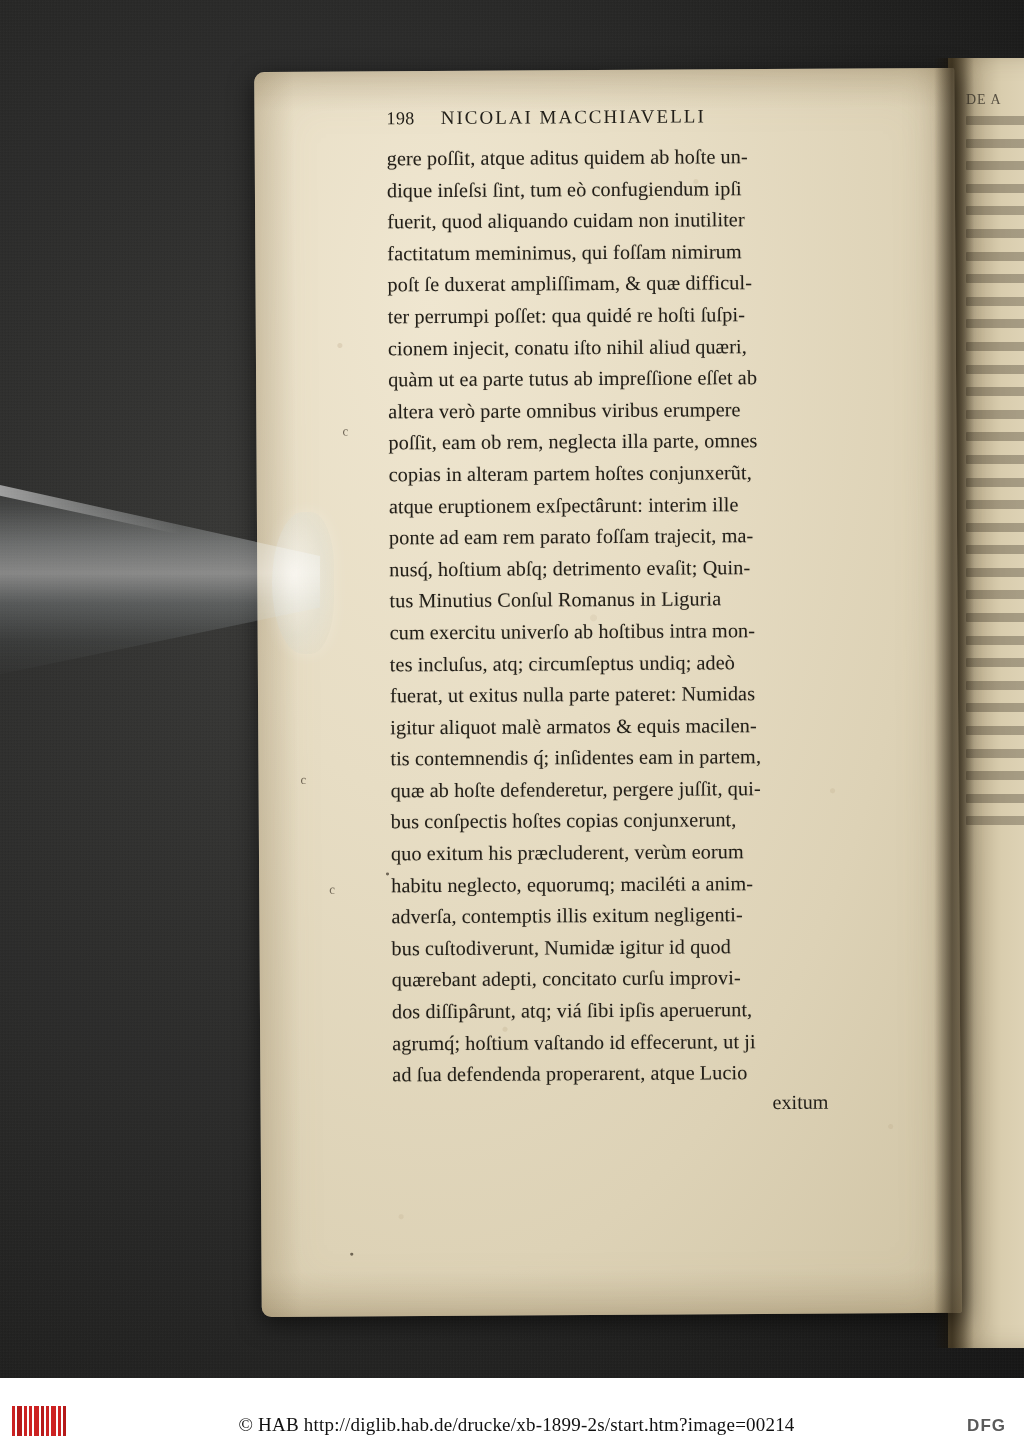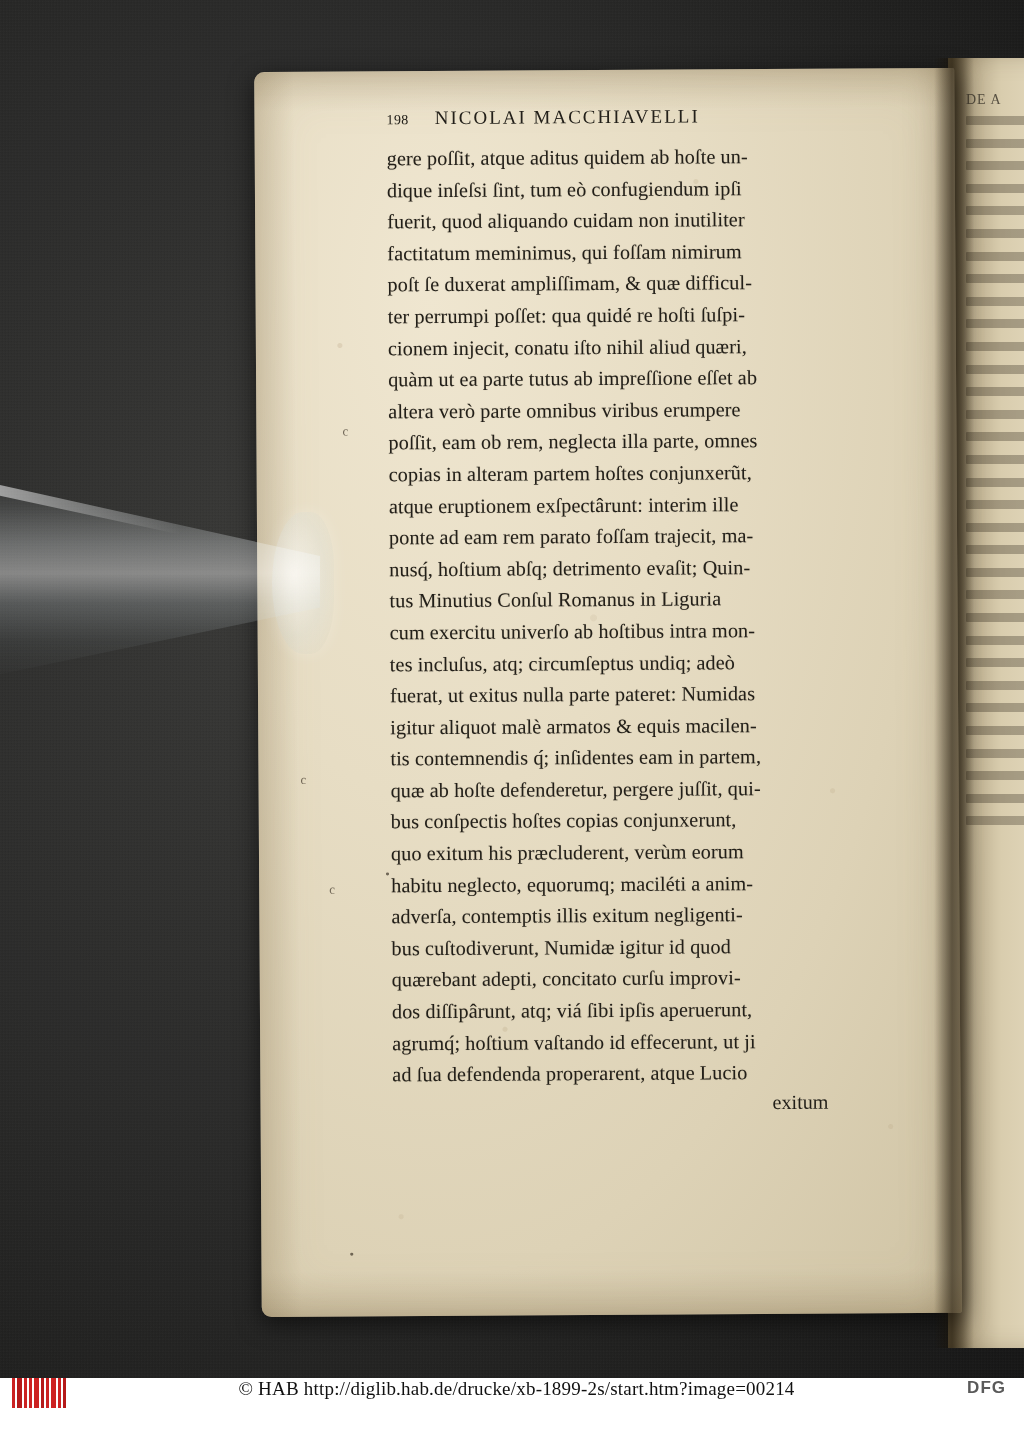--- a/index.html
+++ b/index.html
@@ -123,21 +123,21 @@
   }
   .running-head {
     display: flex;
     align-items: baseline;
     gap: 26px;
     color: #23201a;
     margin-bottom: 14px;
     white-space: nowrap;
   }
   .folio {
-    font-size: 14px;
+    font-size: 18px;
     letter-spacing: .4px;
     font-family: "Liberation Serif", serif;
   }
   .head-title {
     font-size: 19px;
     letter-spacing: 2.0px;
     font-variant: small-caps;
     font-family: "Liberation Serif", serif;
   }
   .body-text {
@@ -242,21 +242,21 @@
 
   
   .caption-bar {
     position: absolute;
     left: 0;
     bottom: 0;
     width: 1024px;
     height: 58px;
     background: #ffffff;
     display: flex;
-    align-items: flex-start;
+    align-items: flex-end;
     justify-content: space-between;
     padding: 0 12px;
     box-sizing: border-box;
   }
   .barcode {
     display: flex;
     align-items: flex-end;
     gap: 2px;
     height: 30px;
   }

